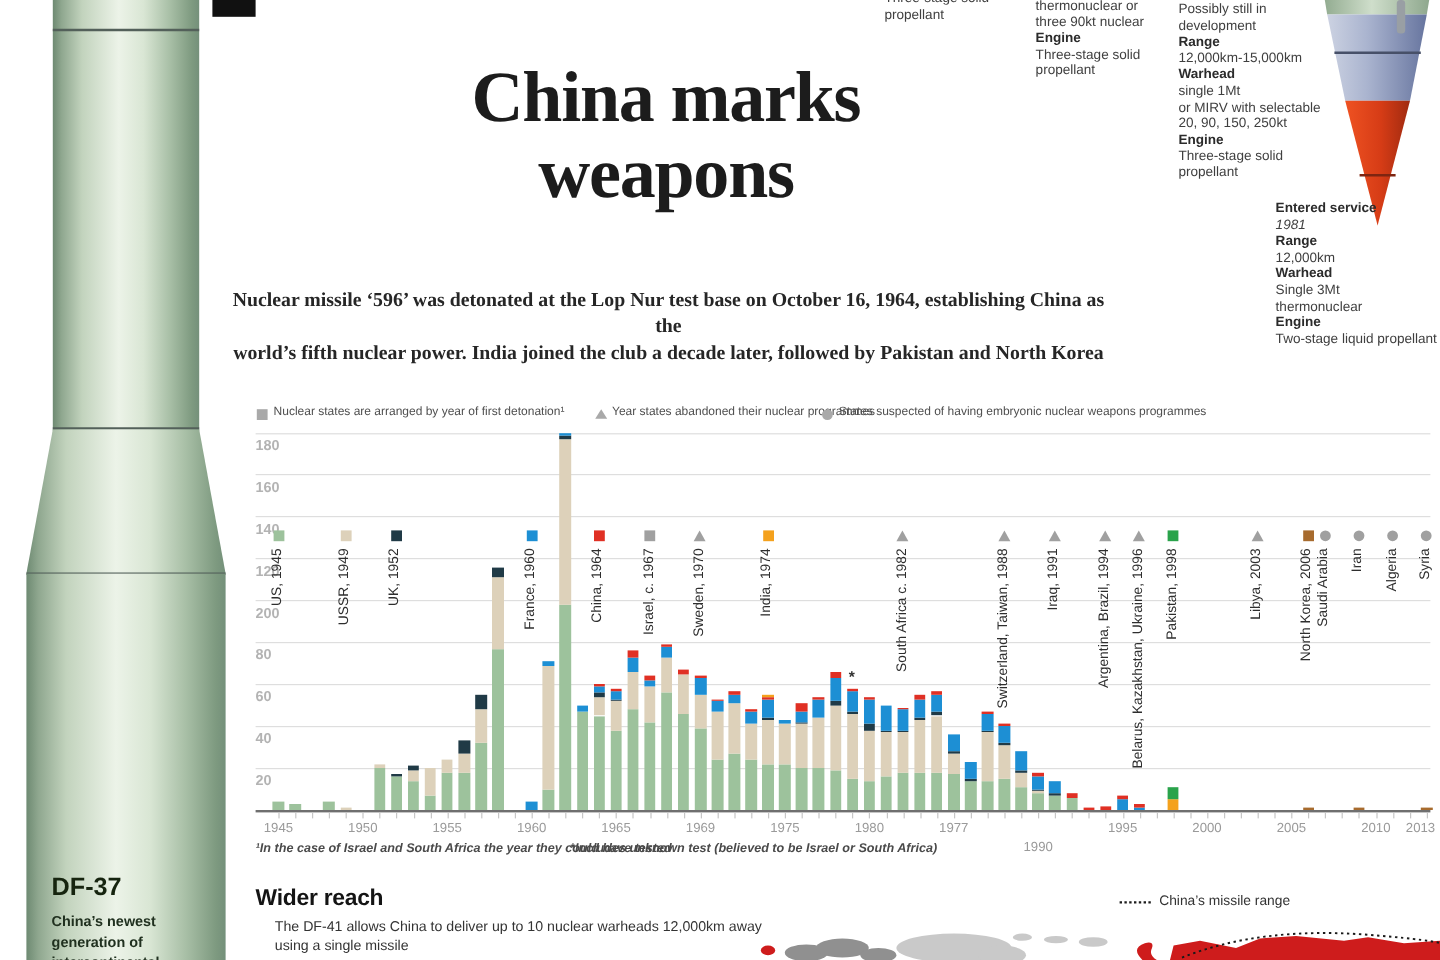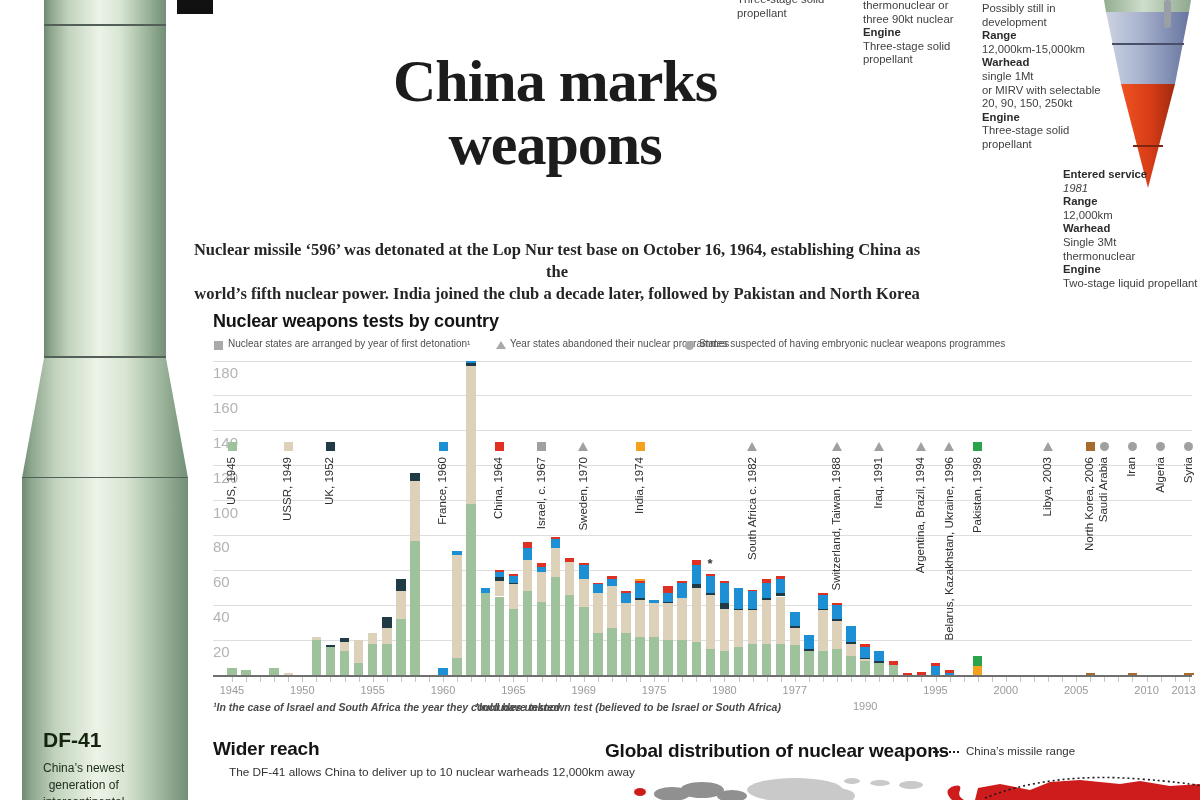--- a/index.html
+++ b/index.html
@@ -6,36 +6,36 @@
   #stage{position:relative;width:1200px;height:800px;overflow:hidden;background:#fff;
          font-family:"Liberation Sans","DejaVu Sans",sans-serif;}
   .abs{position:absolute;}
   .title-block{text-align:center;font-family:"Liberation Serif","DejaVu Serif",serif;
                font-weight:700;color:#1c1c1c;font-size:60px;line-height:63px;letter-spacing:-1px;}
   .intro-block{text-align:center;font-family:"Liberation Serif","DejaVu Serif",serif;
                color:#262626;font-size:16.5px;line-height:22px;font-weight:700;}
   .section-title{font-weight:700;color:#141414;font-size:18px;letter-spacing:-0.2px;}
   .legend-item{font-size:10px;color:#4f4f4f;white-space:nowrap;}
   .gridline{height:1px;background:#dedede;}
-  .ylab{font-size:15px;color:#b3b3b3;}
+  .ylab{font-size:12px;color:#b3b3b3;font-weight:bold;}
   .xlab{font-size:11px;color:#9a9a9a;text-align:center;width:40px;}
   .tick{width:1px;height:5px;background:#c6c6c6;}
   .bar{width:9.5px;}
   .ann-label{writing-mode:vertical-rl;transform:rotate(180deg);font-size:11.5px;color:#2e2e2e;
              white-space:nowrap;line-height:15px;}
   .marker-sq{width:9px;height:9px;}
   .marker-ci{width:9px;height:9px;border-radius:50%;}
   .marker-tr{width:0;height:0;border-left:5.5px solid transparent;border-right:5.5px solid transparent;}
   .footnote{font-size:10.5px;font-style:italic;font-weight:700;color:#4a4a4a;}
   .spec-line{font-size:11.3px;line-height:13.6px;color:#3f3f3f;white-space:nowrap;}
   .spec-line.b{font-weight:700;color:#2b2b2b;}
   .bottom-title{font-weight:700;color:#141414;font-size:19px;letter-spacing:-0.2px;}
   .bottom-text{font-size:11.8px;line-height:15.5px;color:#333;margin-left:16px;}
   .df-label{font-weight:700;color:#16240f;font-size:21px;}
-  .df-desc{font-weight:400;color:#20301f;font-size:12px;line-height:17px;text-align:center;}
+  .df-desc{font-weight:700;color:#20301f;font-size:12px;line-height:17px;}
   .dotted-line{width:26px;height:0;border-top:2px dotted #1d1d1d;}
 </style>
 </head>
 <body>
 
 <div id="stage">
 
   <svg class="abs" style="left:0;top:0" width="200" height="800" viewBox="0 0 200 800">
     <defs>
       <linearGradient id="mg" x1="0" y1="0" x2="1" y2="0">
@@ -51,21 +51,21 @@
     </defs>
     <rect x="44" y="0" width="122" height="359" fill="url(#mg)"></rect>
     <line x1="44" y1="25" x2="166" y2="25" stroke="#53605a" stroke-width="2"></line>
     <line x1="44" y1="357" x2="166" y2="357" stroke="#53605a" stroke-width="2"></line>
     <polygon points="44,358 166,358 188,478 22,478" fill="url(#mg)"></polygon>
     <line x1="22" y1="478" x2="188" y2="478" stroke="#53605a" stroke-width="2"></line>
     <rect x="22" y="478" width="166" height="322" fill="url(#mg)"></rect>
   </svg>
 
   <div class="abs" style="left:43px;top:728px">
-    <div class="df-label">DF-41</div>
+    <div class="df-label">DF-37</div>
     <div id="df41-desc" style="margin-top:8px">
         <div class="df-desc" style="position: static;">China’s newest</div>
         <div class="df-desc" style="position: static;">generation of</div>
         <div class="df-desc" style="position: static;">intercontinental</div>
       </div>
   </div>
 
   <div class="abs" style="left:177px;top:0;width:36px;height:14px;background:#111"></div>
 
   <div class="abs title-block" style="left:195px;top:50px;width:720px" id="headline">
@@ -135,39 +135,38 @@
         <div class="spec-line b" style="position: static;">Range</div>
         <div class="spec-line" style="position: static;">12,000km</div>
         <div class="spec-line b" style="position: static;">Warhead</div>
         <div class="spec-line" style="position: static;">Single 3Mt</div>
         <div class="spec-line" style="position: static;">thermonuclear</div>
         <div class="spec-line b" style="position: static;">Engine</div>
         <div class="spec-line" style="position: static;">Two-stage liquid propellant</div>
       </div>
     </div>
 
-  <div class="abs section-title" style="left:213px;top:311px">Nuclear weapons tests by country</div>
 
   <div id="chart">
       <div class="marker-sq" style="position: absolute; left: 214px; top: 341px; background: rgb(169, 169, 169);"></div>
       <div class="legend-item" style="position: absolute; left: 228px; top: 338px;">Nuclear states are arranged by year of first detonation¹</div>
       <div class="marker-tr" style="position: absolute; left: 496px; top: 341px; border-bottom: 8px solid rgb(169, 169, 169);"></div>
       <div class="legend-item" style="position: absolute; left: 510px; top: 338px;">Year states abandoned their nuclear programmes</div>
       <div class="marker-ci" style="position: absolute; left: 685px; top: 341px; background: rgb(169, 169, 169);"></div>
       <div class="legend-item" style="position: absolute; left: 699px; top: 338px;">States suspected of having embryonic nuclear weapons programmes</div>
       <div class="gridline" style="position: absolute; left: 213px; width: 979px; top: 639.611px;"></div>
       <div class="ylab" style="position: absolute; left: 213px; top: 643.111px;">20</div>
       <div class="gridline" style="position: absolute; left: 213px; width: 979px; top: 604.722px;"></div>
       <div class="ylab" style="position: absolute; left: 213px; top: 608.222px;">40</div>
       <div class="gridline" style="position: absolute; left: 213px; width: 979px; top: 569.833px;"></div>
       <div class="ylab" style="position: absolute; left: 213px; top: 573.333px;">60</div>
       <div class="gridline" style="position: absolute; left: 213px; width: 979px; top: 534.944px;"></div>
       <div class="ylab" style="position: absolute; left: 213px; top: 538.444px;">80</div>
       <div class="gridline" style="position: absolute; left: 213px; width: 979px; top: 500.056px;"></div>
-      <div class="ylab" style="position: absolute; left: 213px; top: 503.556px;">100</div>
+      <div class="ylab" style="position: absolute; left: 213px; top: 503.556px;">200</div>
       <div class="gridline" style="position: absolute; left: 213px; width: 979px; top: 465.167px;"></div>
       <div class="ylab" style="position: absolute; left: 213px; top: 468.667px;">120</div>
       <div class="gridline" style="position: absolute; left: 213px; width: 979px; top: 430.278px;"></div>
       <div class="ylab" style="position: absolute; left: 213px; top: 433.778px;">140</div>
       <div class="gridline" style="position: absolute; left: 213px; width: 979px; top: 395.389px;"></div>
       <div class="ylab" style="position: absolute; left: 213px; top: 398.889px;">160</div>
       <div class="gridline" style="position: absolute; left: 213px; width: 979px; top: 360.5px;"></div>
       <div class="ylab" style="position: absolute; left: 213px; top: 364px;">180</div>
       <div style="position: absolute; left: 213px; width: 979px; top: 675px; height: 2px; background: rgb(111, 111, 111);"></div>
       <div class="tick" style="position: absolute; left: 232px; top: 677px;"></div>
@@ -464,23 +463,23 @@
       <div class="marker-ci" style="position: absolute; left: 1184.26px; top: 442px; background: rgb(160, 160, 160);"></div>
       <div class="ann-label" style="position: absolute; left: 1180.76px; top: 457px;">Syria</div>
       <div style="position: absolute; left: 707.38px; top: 556px; font-size: 13px; font-weight: 700; color: rgb(51, 51, 51);">*</div>
       <div class="footnote" style="position: absolute; left: 213px; top: 701px;">¹In the case of Israel and South Africa the year they could have tested</div>
       <div class="footnote" style="position: absolute; left: 475px; top: 701px;">*Includes unknown test (believed to be Israel or South Africa)</div>
     </div>
 
   <div class="abs bottom-title" style="left:213px;top:738px">Wider reach</div>
   <div class="abs" style="left:213px;top:765px" id="wider-lines">
       <div class="bottom-text" style="position: static;">The DF-41 allows China to deliver up to 10 nuclear warheads 12,000km away</div>
+      <div class="bottom-text" style="position: static;">using a single missile</div>
     </div>
 
-  <div class="abs bottom-title" style="left:605px;top:740px">Global distribution of nuclear weapons</div>
   <div class="abs dotted-line" style="left:933px;top:751px"></div>
   <div class="abs" style="left:966px;top:745px;font-size:11.5px;color:#333">China’s missile range</div>
 
   <svg class="abs" style="left:580px;top:776px" width="620" height="24" viewBox="0 0 620 24">
     <ellipse cx="60" cy="16" rx="6" ry="4" fill="#ce1c1c"></ellipse>
     <ellipse cx="92" cy="18" rx="18" ry="7" fill="#909090"></ellipse>
     <ellipse cx="122" cy="14" rx="22" ry="8" fill="#909090"></ellipse>
     <ellipse cx="152" cy="20" rx="15" ry="6" fill="#909090"></ellipse>
     <ellipse cx="215" cy="14" rx="48" ry="12" fill="#c9c9c9"></ellipse>
     <ellipse cx="255" cy="20" rx="20" ry="8" fill="#c9c9c9"></ellipse>

